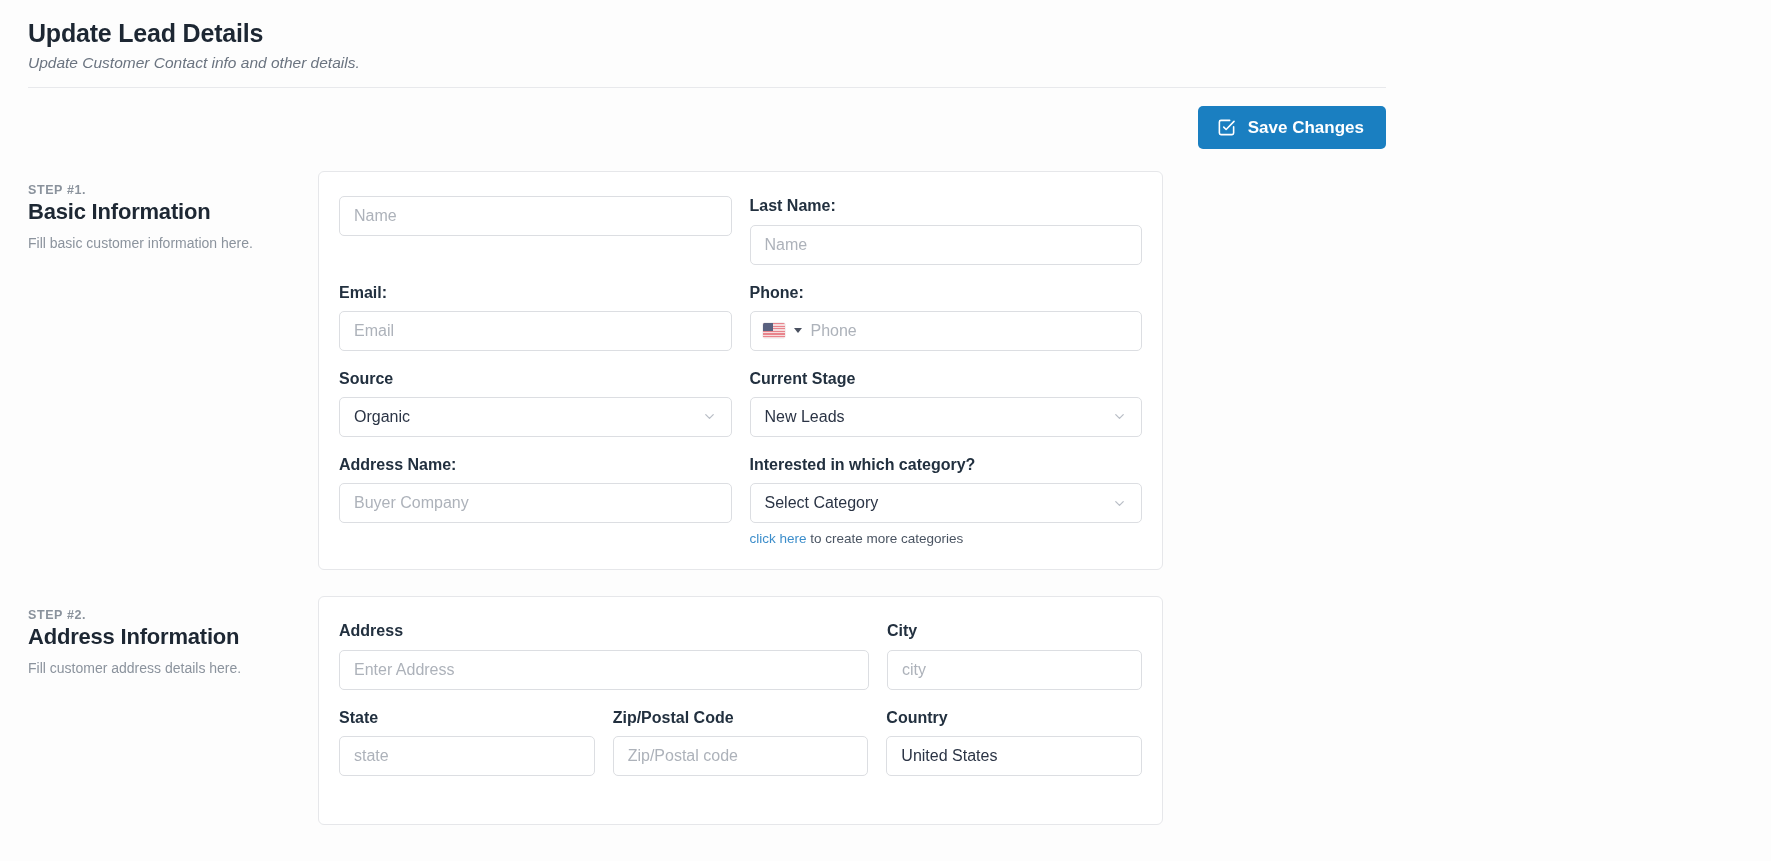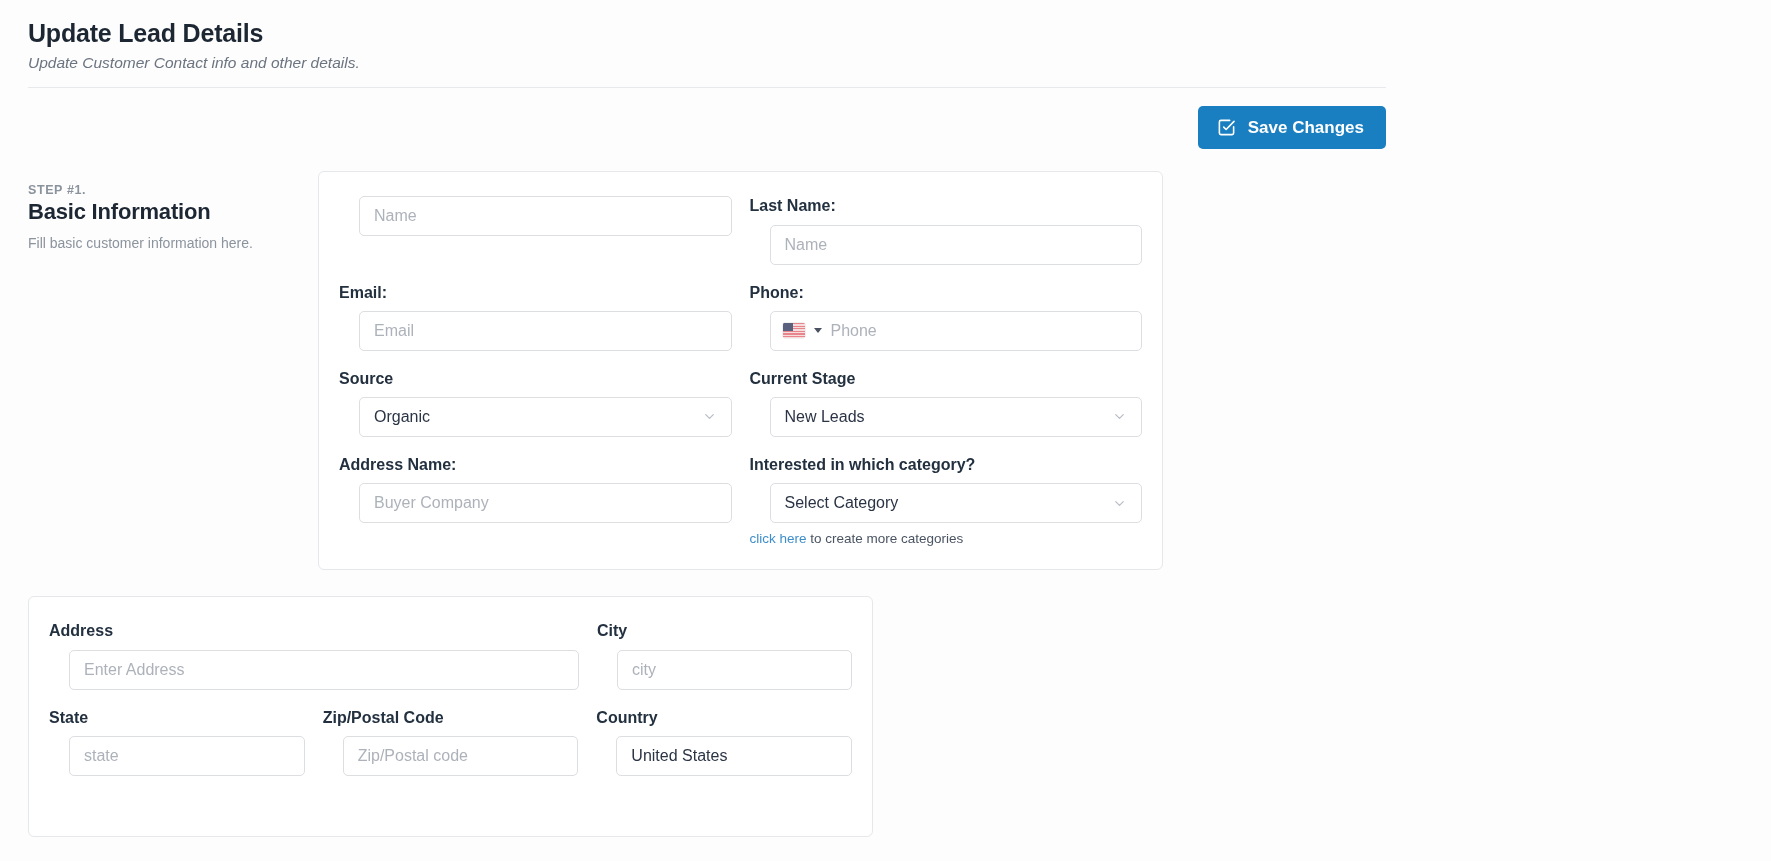--- a/index.html
+++ b/index.html
@@ -64,21 +64,21 @@
 
   
   .card {
     flex: 0 0 auto;
     width: 845px;
     background: #ffffff;
     border: 1px solid #e6e7ea;
     border-radius: 6px;
     padding: 24px 20px 22px 20px;
   }
-  .card-2 { padding-bottom: 60px; }
+  .card-2 { padding-bottom: 48px; }
 
   .row { display: flex; gap: 18px; margin-bottom: 18px; }
   .row:last-child { margin-bottom: 0; }
   .col { display: flex; flex-direction: column; }
   .col-half { flex: 1 1 0; min-width: 0; }
   .col-wide { flex: 0 0 530px; }
   .col-third { flex: 1 1 0; min-width: 0; }
 
   .field-label {
     font-size: 16px; font-weight: 600; color: #22303f;
@@ -86,21 +86,20 @@
   }
 
   .control {
     height: 40px;
     border: 1px solid #dcdee2;
     border-radius: 5px;
     background: #ffffff;
     display: flex; align-items: center;
     padding: 0 14px;
     font-size: 16px;
-    margin-left: 20px;
   }
   .control .value { color: #2b3445; }
   .control .placeholder { color: #adb2ba; }
 
   .select {
     justify-content: space-between;
   }
   .caret { color: #b9bec6; display: flex; align-items: center; }
 
   .phone-control { padding-left: 12px; gap: 9px; }
@@ -246,20 +245,25 @@
             </span>
           </div>
           <div class="hint"><span class="link">click here</span><span> to create more categories</span></div>
         </div>
       </div>
 
     </section>
   </div>
 
   <div class="step-block step-2">
+    <aside class="step-aside">
+      <div class="step-kicker">STEP #2.</div>
+      <div class="step-heading">Address Information</div>
+      <div class="step-desc">Fill customer address details here.</div>
+    </aside>
 
     <section class="card card-2">
 
       <div class="row">
         <div class="col col-wide">
           <label class="field-label">Address</label>
           <div class="control">
             <span class="placeholder">Enter Address</span>
           </div>
         </div>

